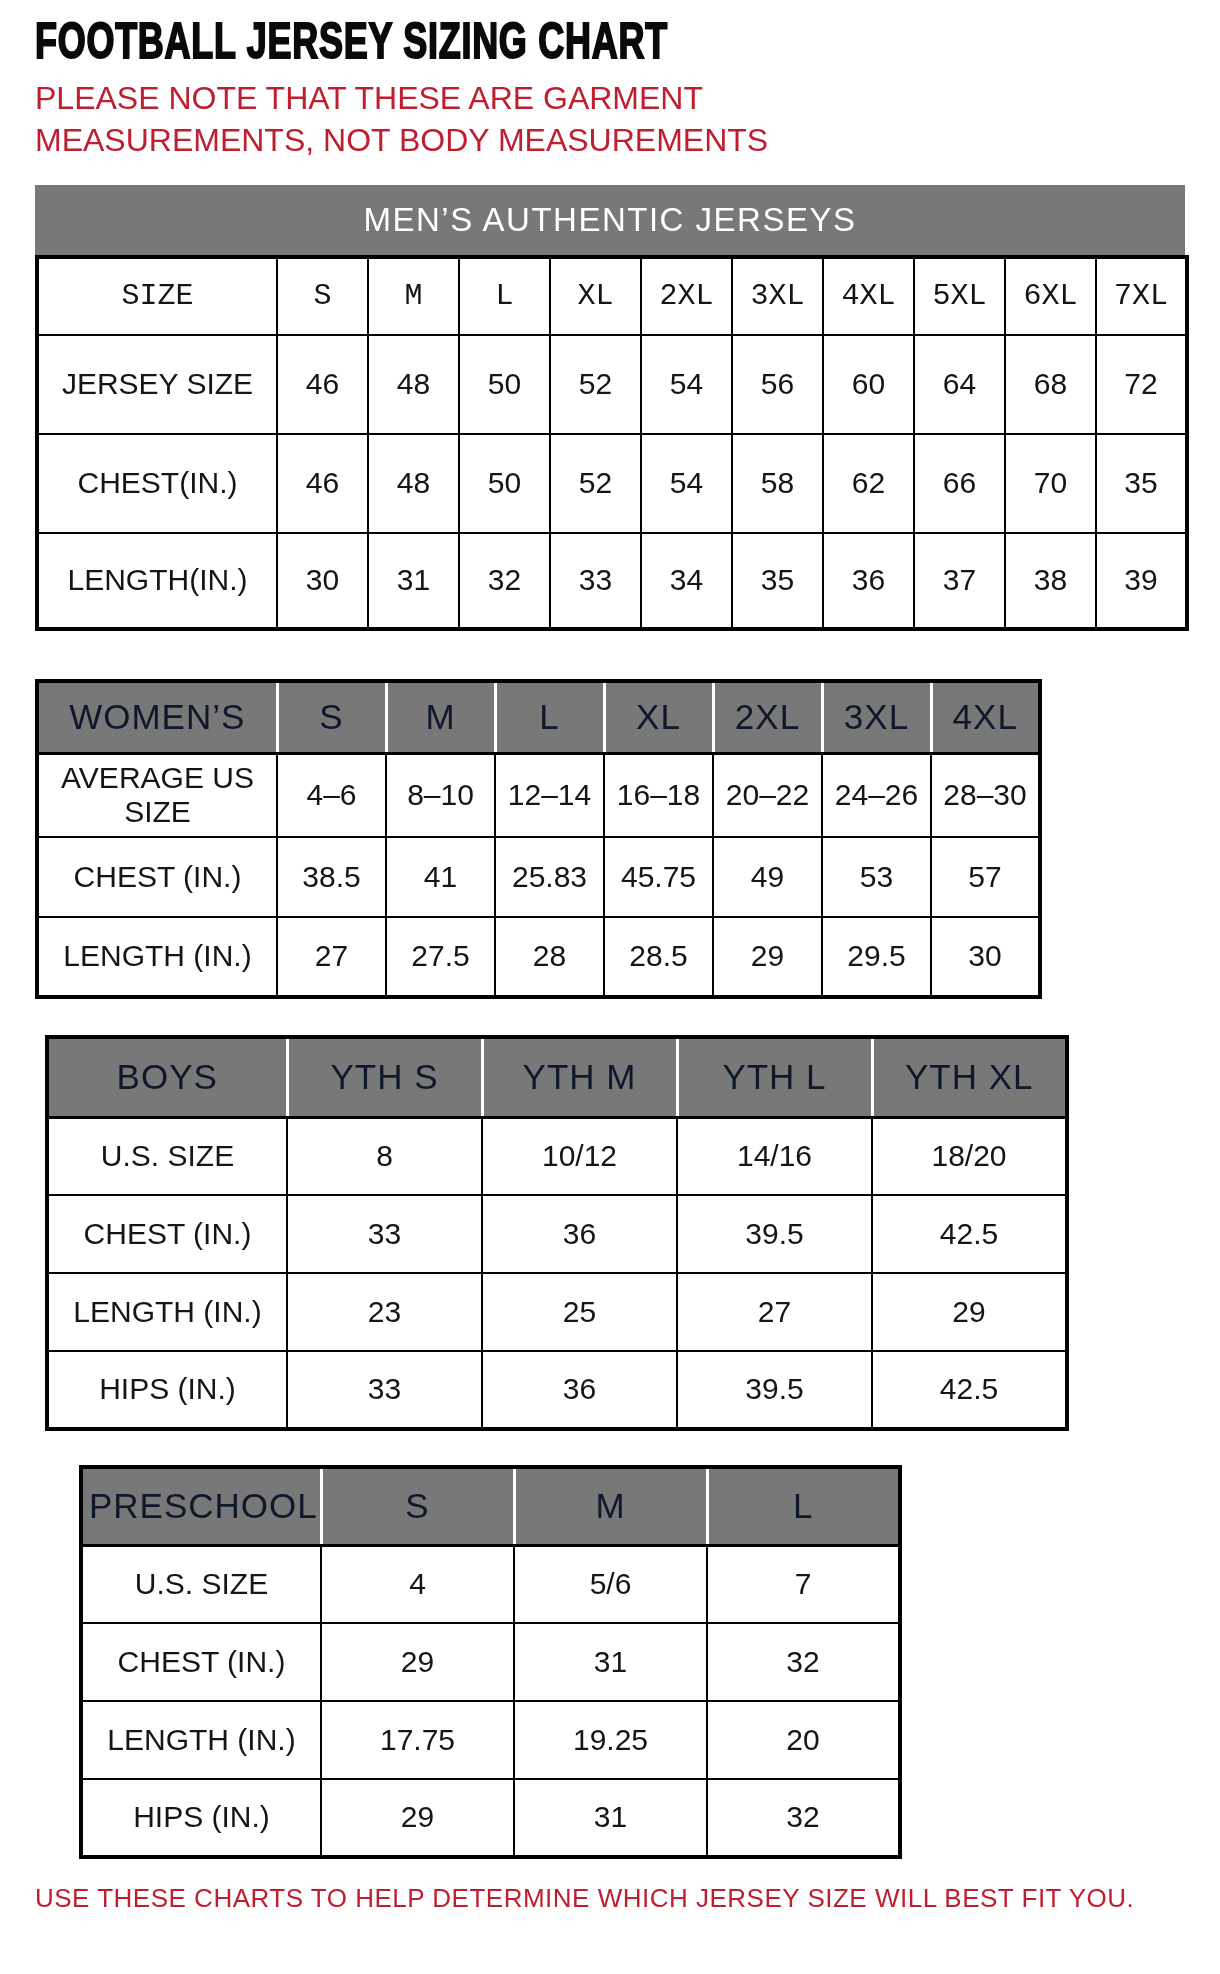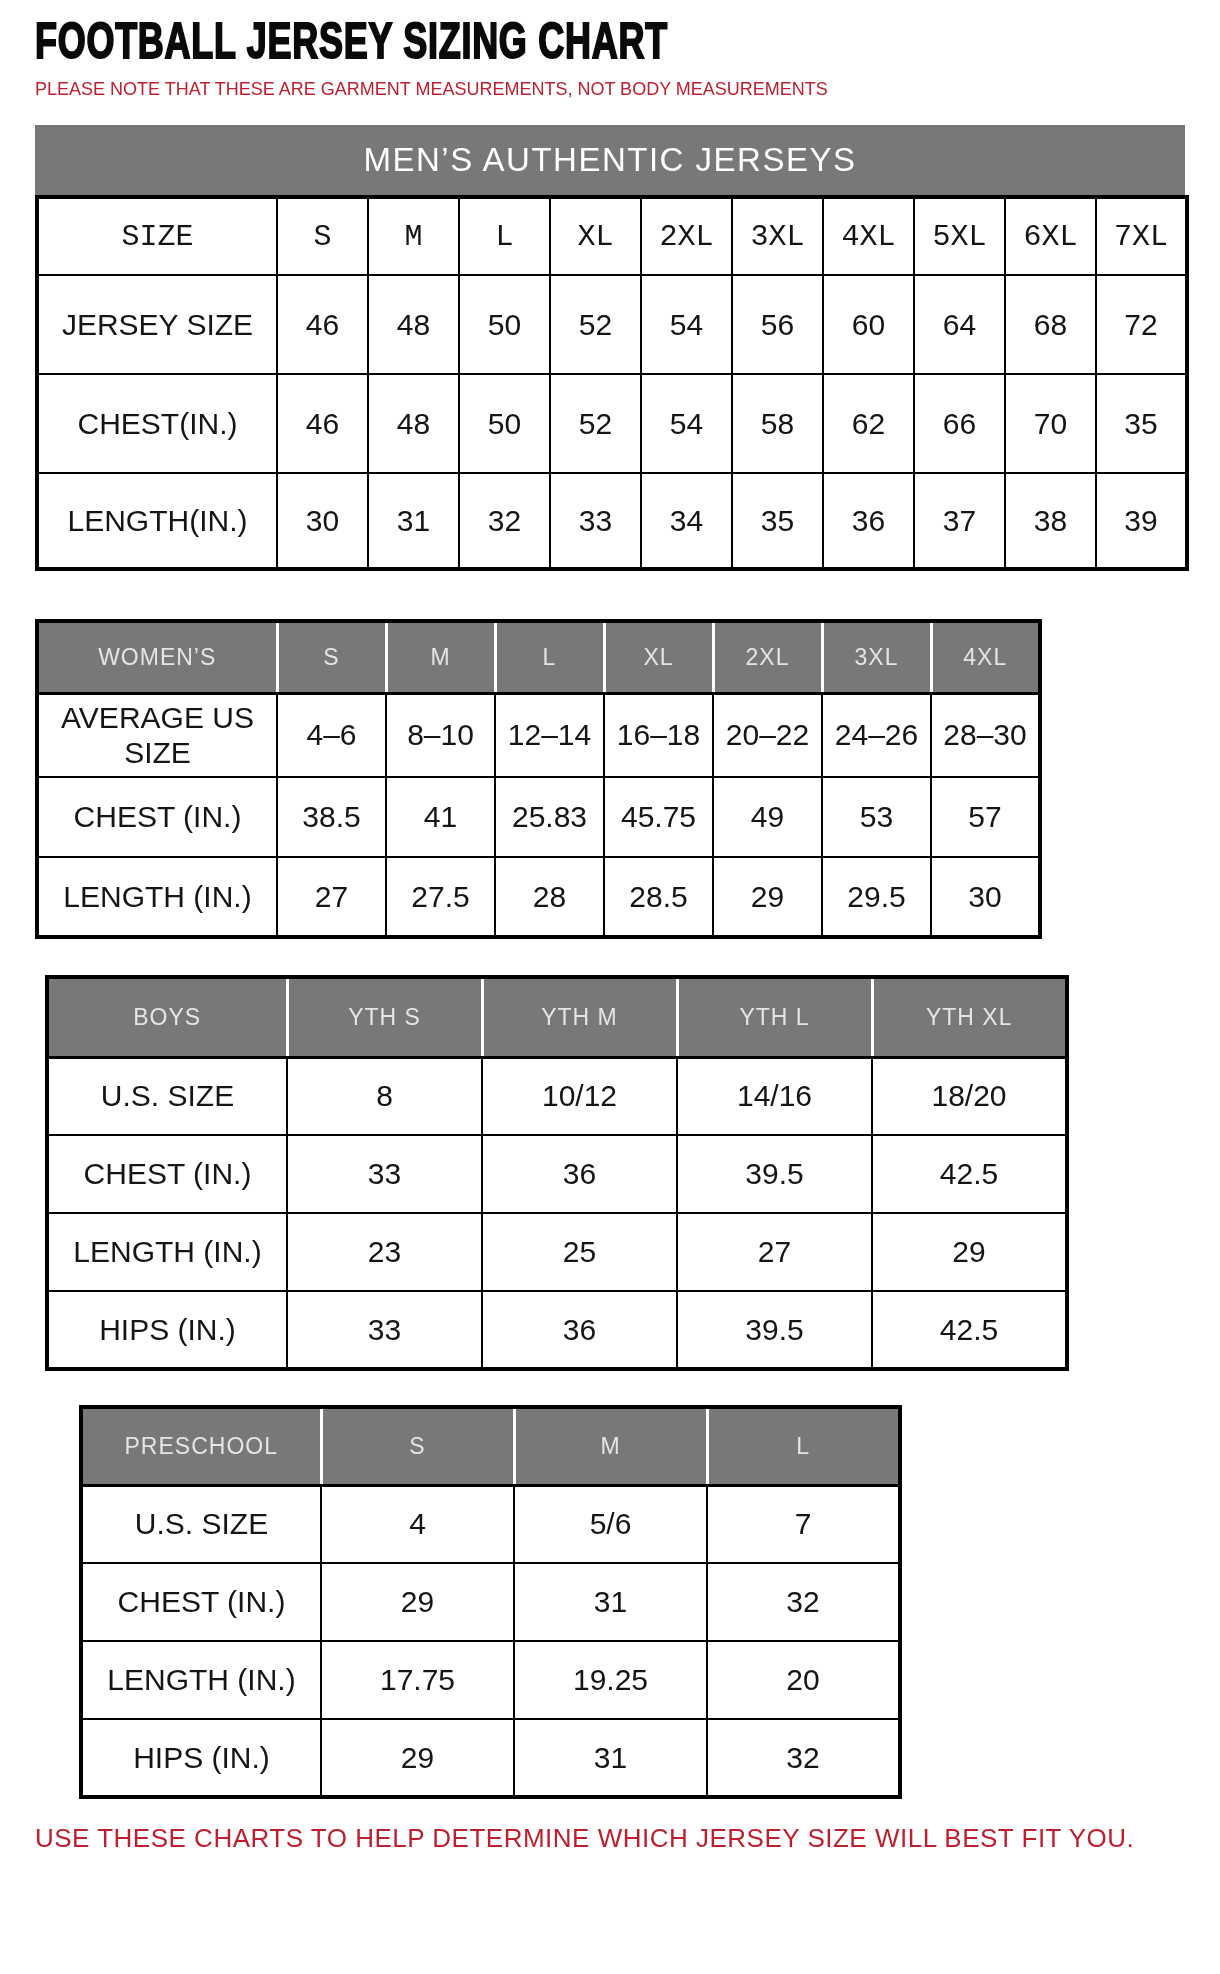--- a/index.html
+++ b/index.html
@@ -21,21 +21,21 @@
     color: #0a0a0a;
     -webkit-text-stroke: 2px #0a0a0a;
     letter-spacing: 1px;
     white-space: nowrap;
     transform: scaleX(0.72);
     transform-origin: 0 50%;
   }
 
   .note {
     color: #bf1e2e;
-    font-size: 18px;
+    font-size: 32px;
     line-height: 1.3;
     max-width: 900px;
     margin: 0 0 24px 0;
   }
 
   .table-block { margin: 0 0 48px 0; }
   .caption {
     width: 1150px; height: 70px;
     background: #787878; color: #ffffff;
     display: flex; align-items: center; justify-content: center;
@@ -52,25 +52,25 @@
     text-align: center;
     vertical-align: middle;
     font-weight: 400;
     padding: 2px 6px;
     font-size: 30px;
     line-height: 1.15;
     color: #151515;
   }
   th.ghead {
     background: #787878;
-    color: #e5e5e5;
+    color: #0f172a;
     border: 3px solid #ffffff;
     border-top: 3px solid #000000;
     border-bottom: 3px solid #000000;
-    font-size: 23px;
+    font-size: 35px;
     letter-spacing: 1px;
   }
 
   
   .mens { width: 1150px; }
   .mens col.c-label { width: 240px; }
   .mens col.c-size { width: 91px; }
   .mens tr { height: 99px; }
   .mens tr.size-row { height: 78px; font-family: Liberation Mono, monospace; }
   .mens tr.len-row { height: 96px; }

